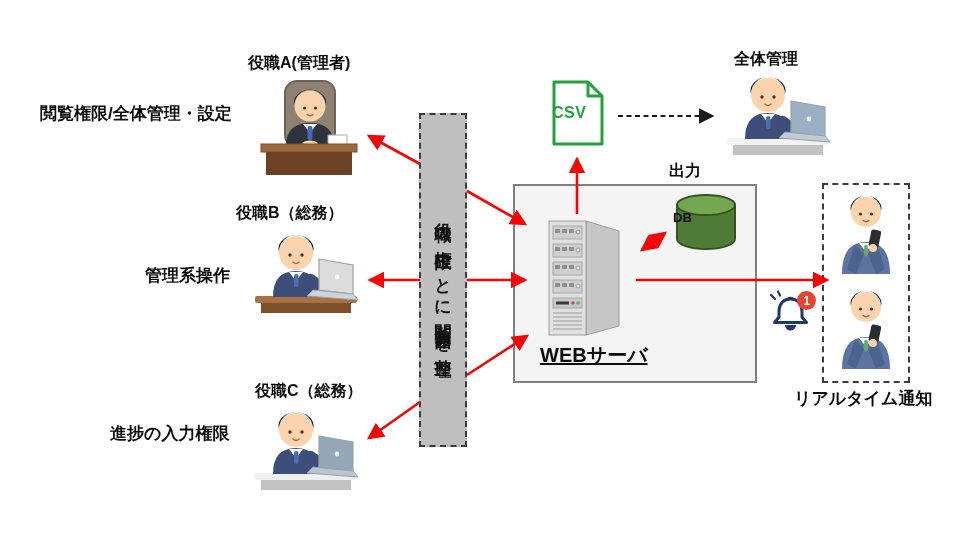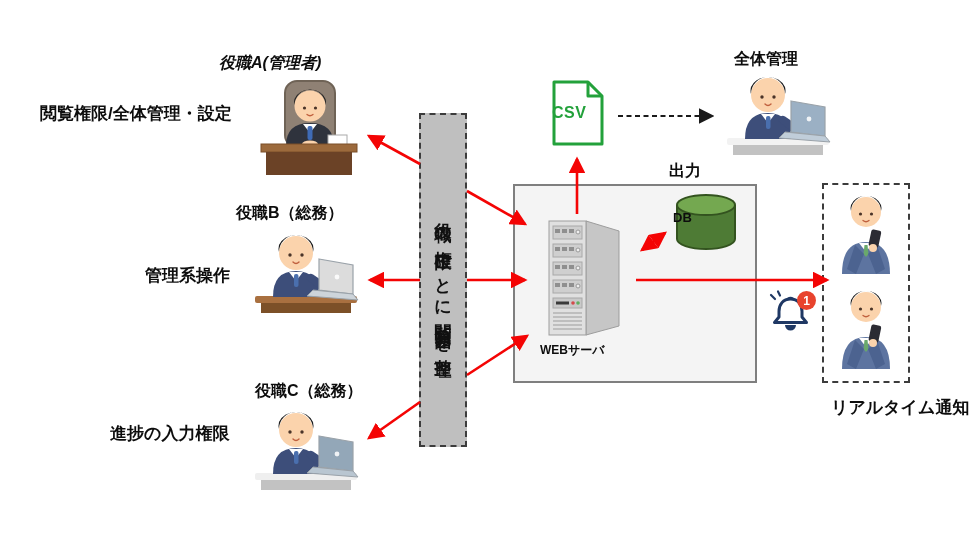--- a/index.html
+++ b/index.html
@@ -4,21 +4,21 @@
 <style>
   html,body{margin:0;padding:0;background:#ffffff;}
   .canvas{
     position:relative;width:970px;height:546px;background:#ffffff;overflow:hidden;
     font-family:"Liberation Sans","DejaVu Sans",sans-serif;color:#0d0d0d;
   }
   .abs{position:absolute;}
   .lbl{position:absolute;white-space:nowrap;font-weight:600;color:#0d0d0d;line-height:1.15;}
   .fs16{font-size:16px;}
   .fs17{font-size:17px;}
-  .fs18{font-size:12px;}
+  .fs18{font-size:20px;text-decoration:underline;}
 
   
   .pipeline-box{
     left:419px;top:113px;width:48px;height:334px;box-sizing:border-box;
     background:var(--pipeline-gray,#bfbfbf);border:2px dashed #3c3c3c;
     display:flex;align-items:center;justify-content:center;
   }
   .pipeline-text{
     writing-mode:vertical-rl;text-orientation:upright;
     font-size:17px;font-weight:600;letter-spacing:3px;color:#111;
@@ -117,21 +117,21 @@
         <circle cx="23.5" cy="24" r="1.6" fill="#4a3428"></circle>
         <circle cx="34.5" cy="24" r="1.6" fill="#4a3428"></circle>
         <path d="M26 30.5 q3 2.5 6 0" stroke="#c0603e" stroke-width="1.3" fill="none" stroke-linecap="round"></path>
         <rect x="33" y="40" width="10" height="17" rx="2" fill="#2b2b33" transform="rotate(12 38 48)"></rect>
         <circle cx="36" cy="58" r="4" fill="#fbd3ac"></circle>
       </symbol>
     </defs>
   </svg>
 
   <div class="lbl fs17" style="left:40px;top:104px;">閲覧権限/全体管理・設定</div>
-  <div class="lbl fs16" style="left:219px;top:54px;font-style:italic;">役職A(管理者)</div>
+  <div class="lbl fs16" style="left:248px;top:54px;">役職A(管理者)</div>
   <div class="lbl fs16" style="left:236px;top:204px;">役職B（総務）</div>
   <div class="lbl fs17" style="left:145px;top:266px;">管理系操作</div>
   <div class="lbl fs16" style="left:247px;top:382px;margin-left:8px;">役職C（総務）</div>
   <div class="lbl fs17" style="left:110px;top:424px;">進捗の入力権限</div>
 
   <svg class="abs" style="left:258px;top:78px;width:102px;height:98px;">
     <use href="#sym-manager"></use>
   </svg>
   <svg class="abs" style="left:253px;top:226px;width:106px;height:88px;--desk-top:#a97040;--desk-front:#7c5028;--laptop:#dcdcdc;--laptop-base:#cdd4da;">
     <use href="#sym-worker"></use>
@@ -200,21 +200,21 @@
     <use href="#sym-worker"></use>
   </svg>
 
   <div class="abs realtime-box"></div>
   <svg class="abs" style="left:837px;top:190px;width:58px;height:84px;">
     <use href="#sym-phone"></use>
   </svg>
   <svg class="abs" style="left:837px;top:285px;width:58px;height:84px;">
     <use href="#sym-phone"></use>
   </svg>
-  <div class="lbl fs17" style="left:794px;top:398px;margin-left:37px;">リアルタイム通知</div>
+  <div class="lbl fs17" style="left:794px;top:389px;">リアルタイム通知</div>
 
   <svg class="abs" style="left:768px;top:290px;width:44px;height:44px;" viewBox="0 0 44 44">
     <path d="M7 9 L3 5 M12 5.5 L10 1.5" stroke="var(--bell-navy,#1f3864)" stroke-width="2.2" stroke-linecap="round"></path>
     <path d="M22.5 9 c-7.5 0 -11.5 5.5 -11.5 12.5 v5.5 l-4.5 5.5 h32 l-4.5 -5.5 v-5.5 c0 -7 -4 -12.5 -11.5 -12.5 z" fill="#ffffff" stroke="var(--bell-navy,#1f3864)" stroke-width="3" stroke-linejoin="round"></path>
     <path d="M20 9 q2.5 -2 5 0" stroke="var(--bell-navy,#1f3864)" stroke-width="2.5" fill="none" stroke-linecap="round"></path>
     <path d="M17 35 a5.5 5.5 0 0 0 11 0 z" fill="var(--bell-navy,#1f3864)"></path>
   </svg>
   <div class="abs badge">
     <span>1</span>
   </div>

